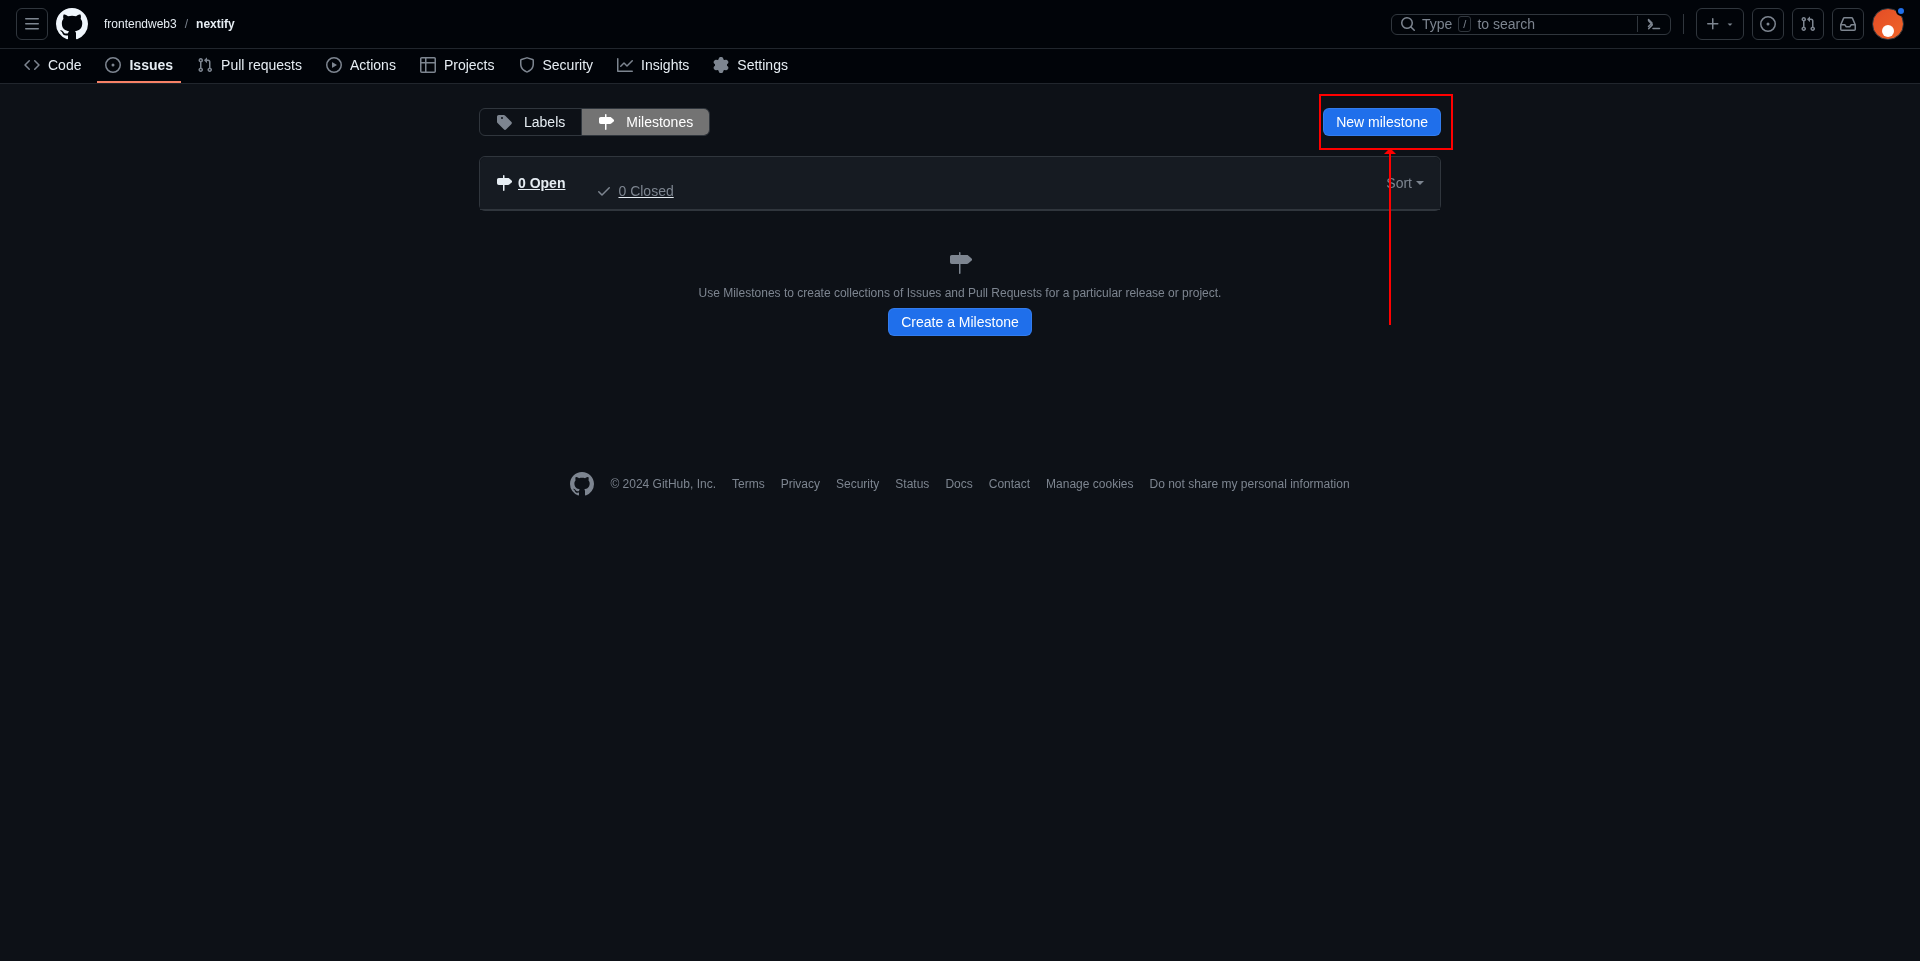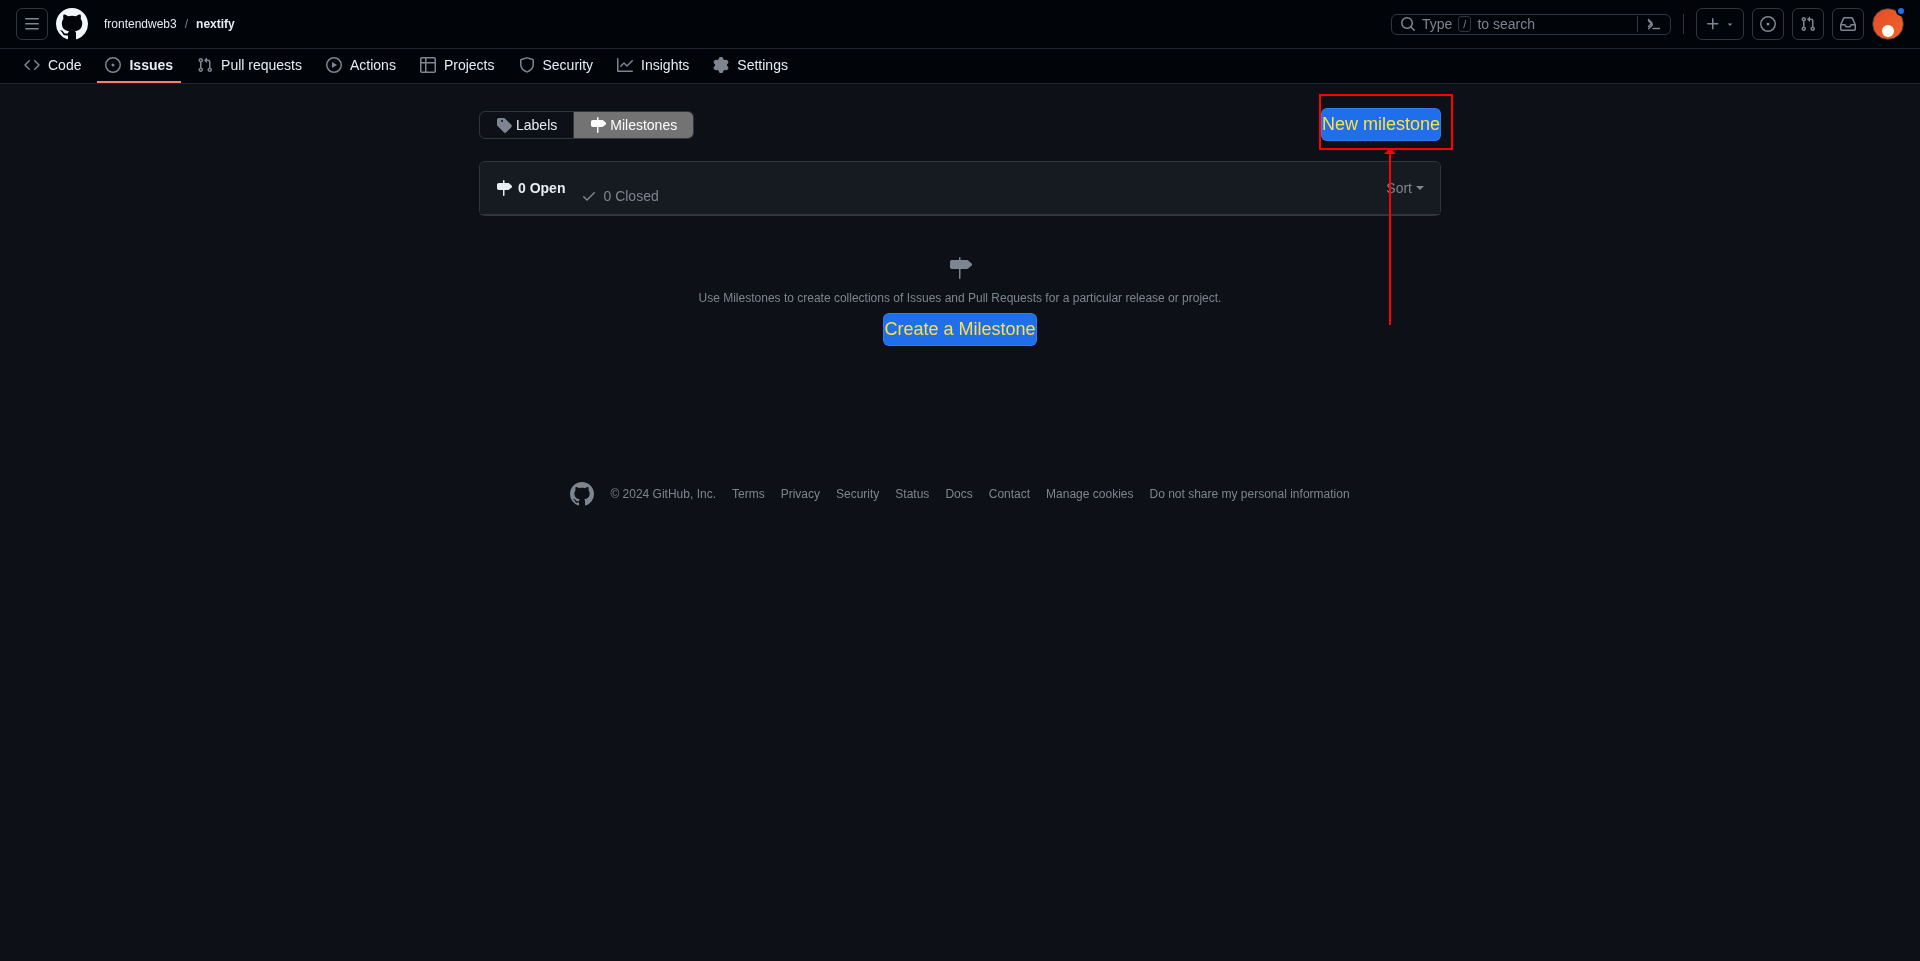--- a/index.html
+++ b/index.html
@@ -121,54 +121,54 @@
     margin-bottom: 20px;
     position: relative;
   }
   .filter-group {
     display: flex;
     border: 1px solid var(--color-border-default);
     border-radius: 6px;
     overflow: hidden;
   }
   .filter-tab {
-    display: flex; align-items: center; gap: 4px;
+    display: flex; align-items: center; gap: 12px;
     padding: 5px 16px;
     font-size: 14px;
     cursor: pointer;
     color: var(--color-fg-default);
     border-right: 1px solid var(--color-border-default);
   }
   .filter-tab:last-child { border-right: none;}
   .filter-tab.active { background: #737373; color: #fff; }
   .filter-tab.active svg { fill: #fff;}
   .filter-tab svg { fill: var(--color-fg-muted); width:16px; height:16px;}
   .btn-primary {
     background: var(--color-btn-primary-bg);
-    color: #fde047;
+    color: #ffffff;
     border: 1px solid rgba(240,246,252,0.1);
     border-radius: 6px;
-    padding: 5px 0;
-    font-size: 18px;
+    padding: 5px 12px;
+    font-size: 14px;
     font-weight: 500;
     cursor: pointer;
   }
 
   .Box {
     border: 1px solid var(--color-border-default);
     border-radius: 6px;
   }
   .Box-header {
     background: var(--color-canvas-subtle);
     border-bottom: 1px solid var(--color-border-default);
     padding: 10px 16px;
     display: flex; align-items: center;
     border-radius: 6px 6px 0 0;
   }
-  .state-toggle { display: flex; gap: 16px; font-size: 14px; }
+  .state-toggle { display: flex; gap: 31px; font-size: 14px; text-decoration: underline; }
   .state-toggle a { display:flex; align-items:center; gap:6px; cursor: pointer;}
   .state-toggle a.open { color: var(--color-fg-default); font-weight: 600;}
   .state-toggle a.closed { color: var(--color-fg-muted); margin-top: 16px;}
   .state-toggle svg { width:16px; height:16px;}
   .state-toggle a.open svg { fill: var(--color-fg-default);}
   .state-toggle a.closed svg { fill: var(--color-fg-muted);}
   .sort-trigger { margin-left: auto; color: var(--color-fg-muted); font-size: 14px; cursor: pointer; display:flex; align-items:center; gap: 4px;}
   .sort-trigger::after { content:''; border: 4px solid transparent; border-top-color: var(--color-fg-muted); margin-top: 4px;}
 
   .Blankslate {

